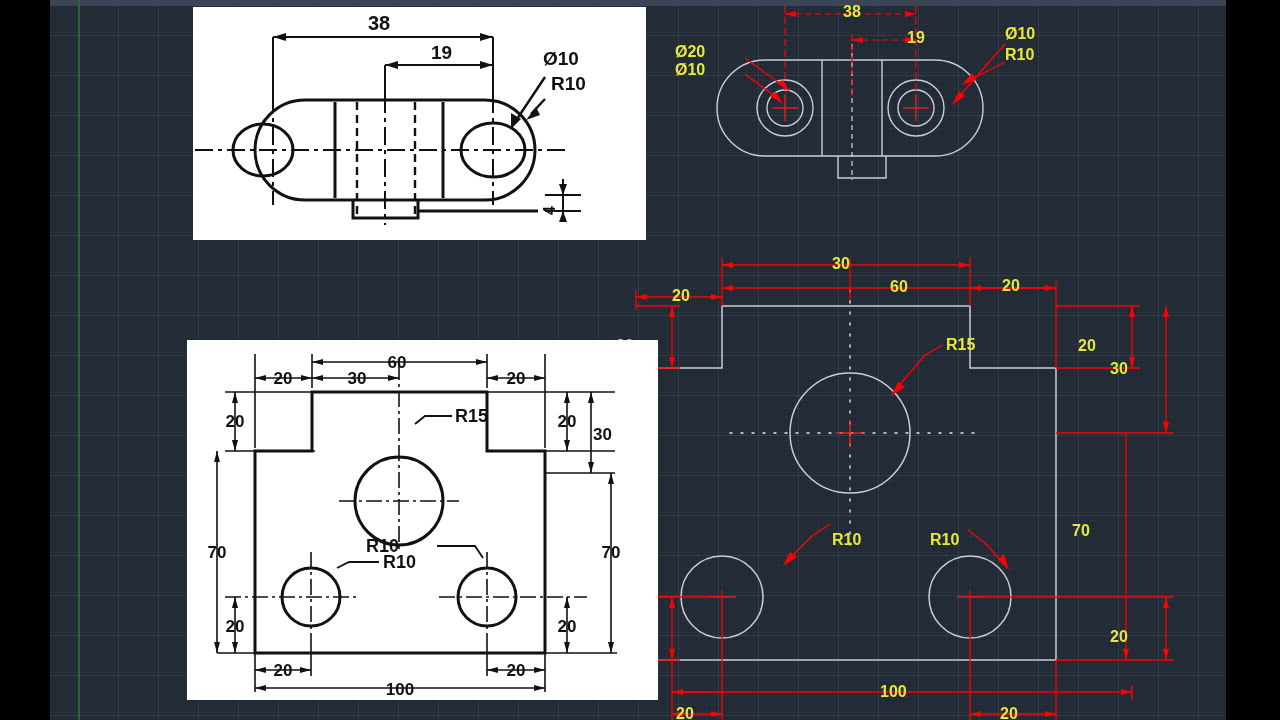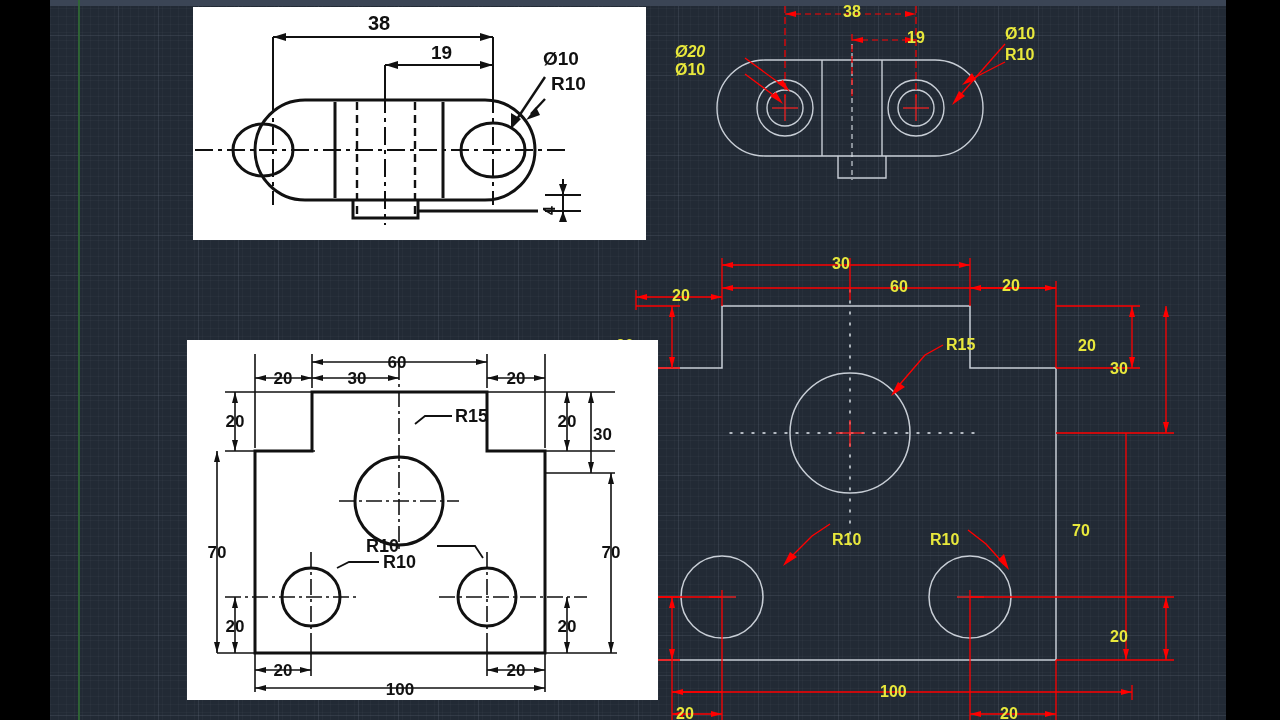--- a/index.html
+++ b/index.html
@@ -106,21 +106,21 @@
       <g fill="#FF0000">
         <polygon points="740,92 727,83 733,80"></polygon>
         <polygon points="733,104 720,96 726,92"></polygon>
         <polygon points="902,105 909,91 915,96"></polygon>
         <polygon points="912,85 922,73 926,80"></polygon>
       </g>
     </svg>
 
     <div style="position:absolute;left:793px;top:3px;color:#E8E83C;font-size:16px;font-weight:bold;">38</div>
     <div style="position:absolute;left:857px;top:29px;color:#E8E83C;font-size:16px;font-weight:bold;">19</div>
-    <div style="position:absolute;left:625px;top:43px;color:#E8E83C;font-size:16px;font-weight:bold;font-style:italic;">Ø20</div>
+    <div style="position:absolute;left:625px;top:43px;color:#E8E83C;font-size:16px;font-weight:bold;">Ø20</div>
     <div style="position:absolute;left:625px;top:61px;color:#E8E83C;font-size:16px;font-weight:bold;">Ø10</div>
     <div style="position:absolute;left:955px;top:25px;color:#E8E83C;font-size:16px;font-weight:bold;">Ø10</div>
     <div style="position:absolute;left:955px;top:46px;color:#E8E83C;font-size:16px;font-weight:bold;">R10</div>
 
     <svg class="cad-svg" width="1176" height="720" viewBox="0 0 1176 720">
 
       <g stroke="#C8CED6" fill="none" stroke-width="1.5">
         <path d="M 586 368 L 672 368 L 672 306 L 920 306 L 920 368 L 1006 368
                  L 1006 660 L 586 660 Z"></path>
       </g>

